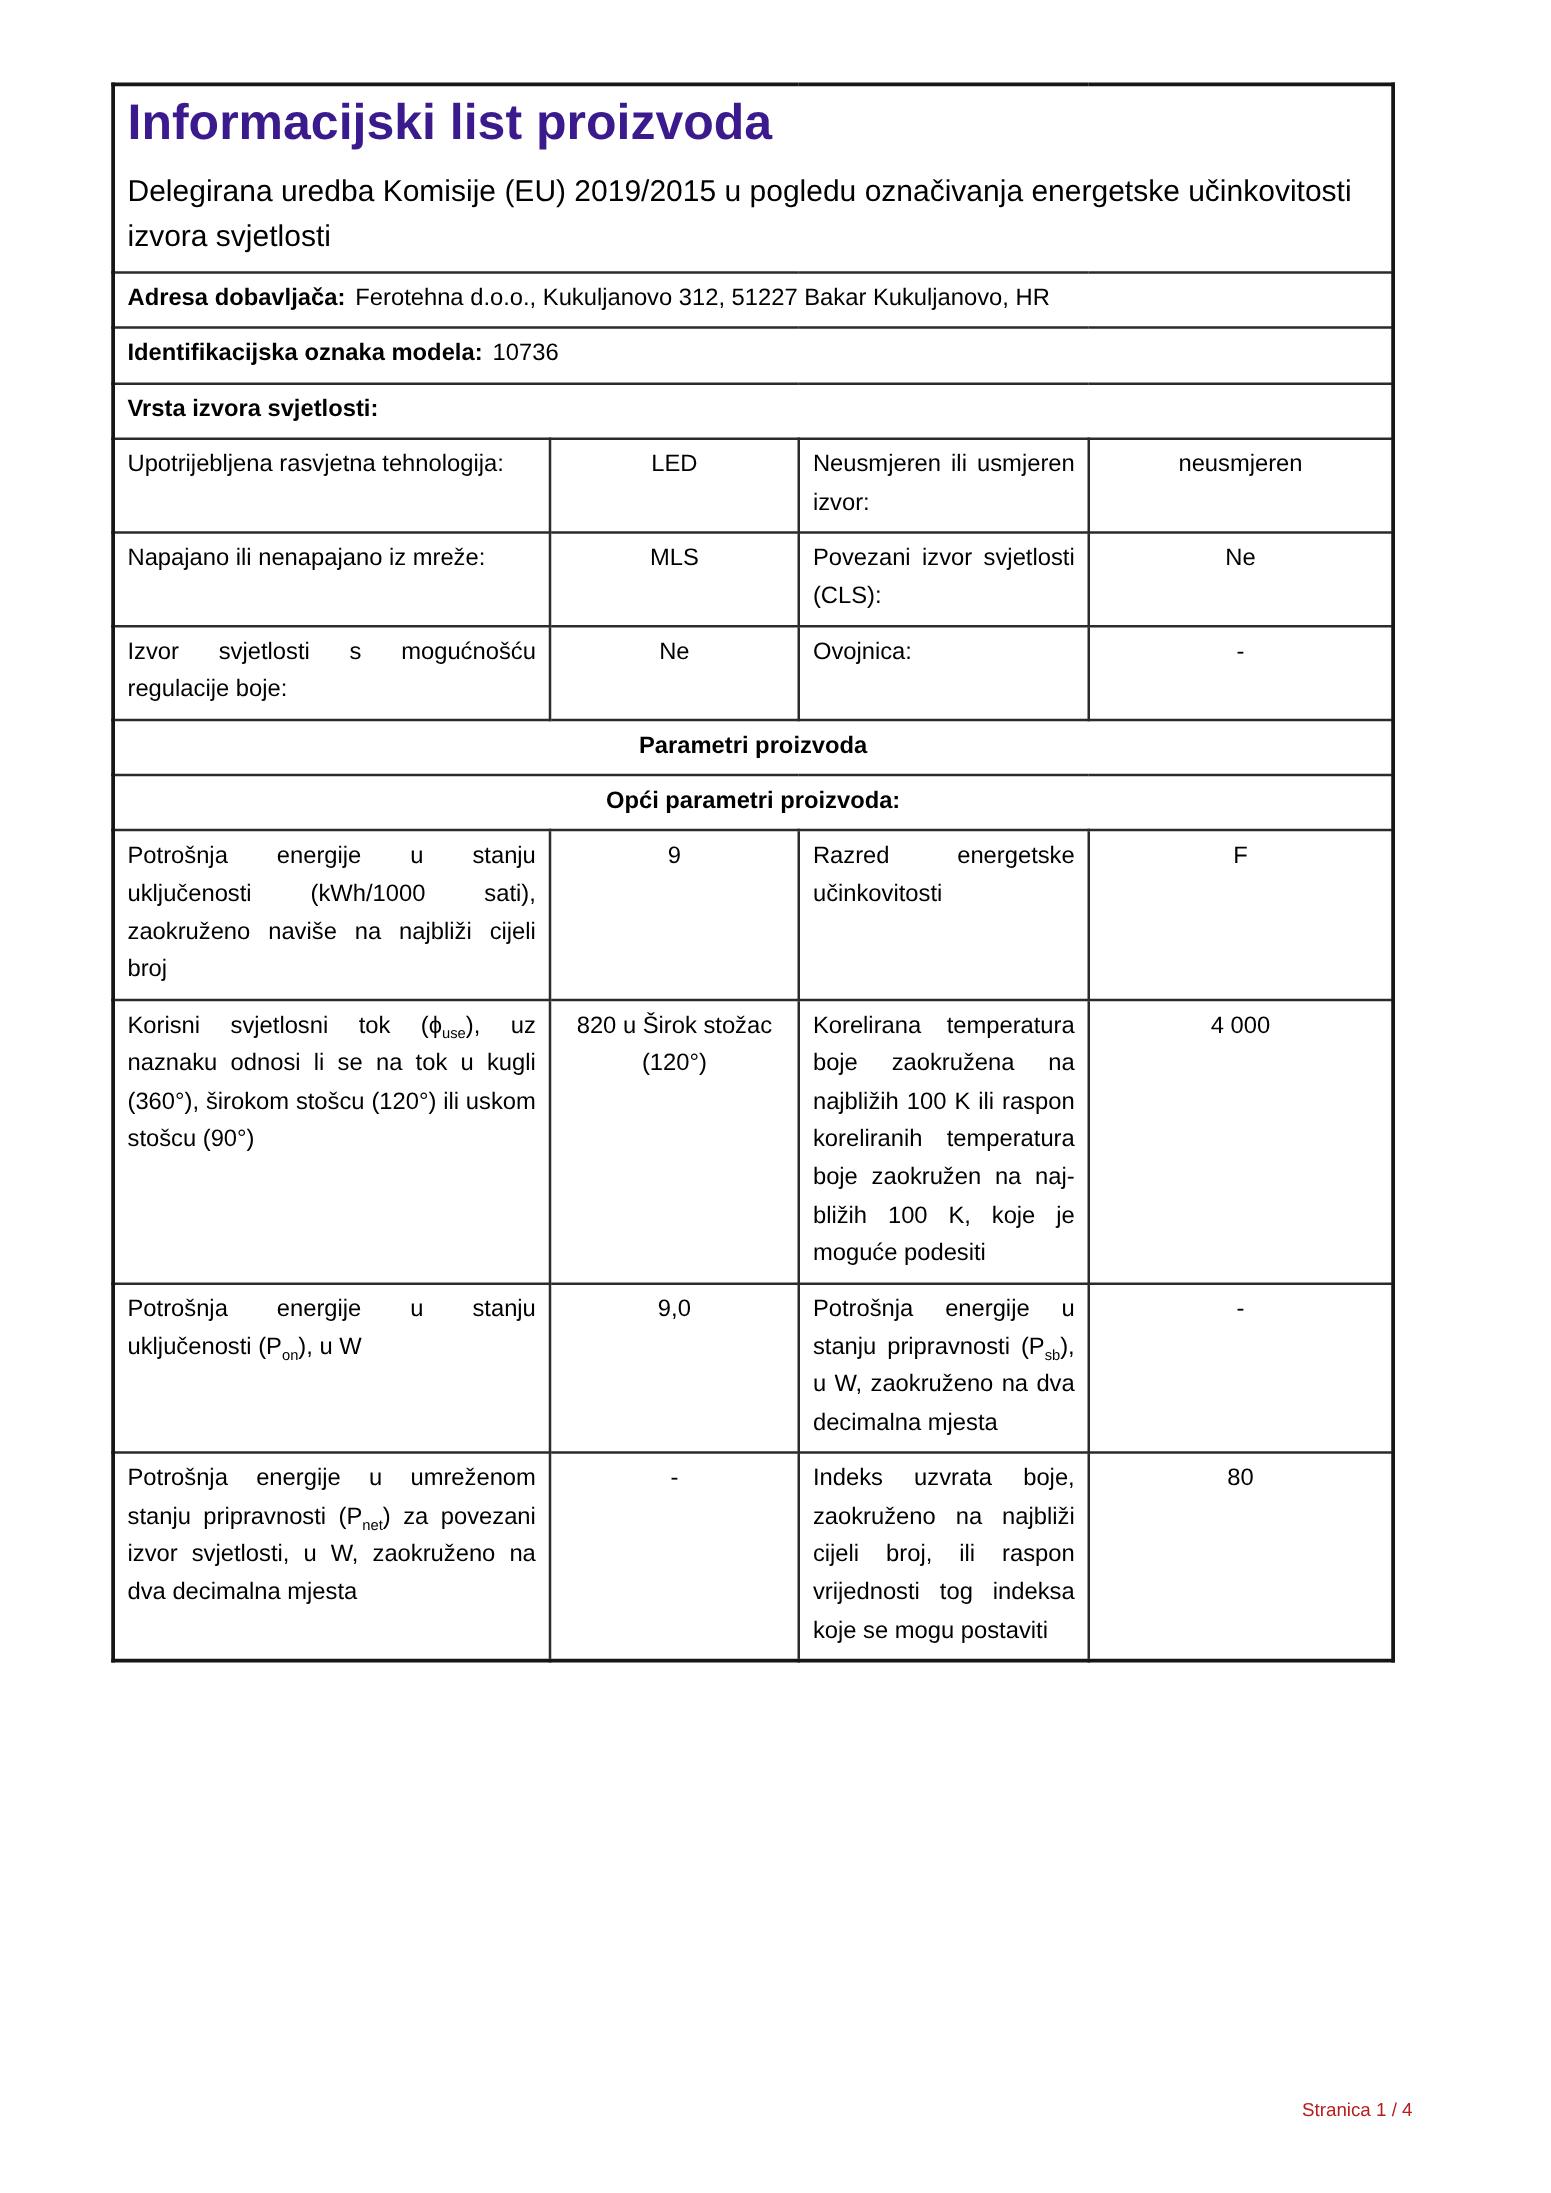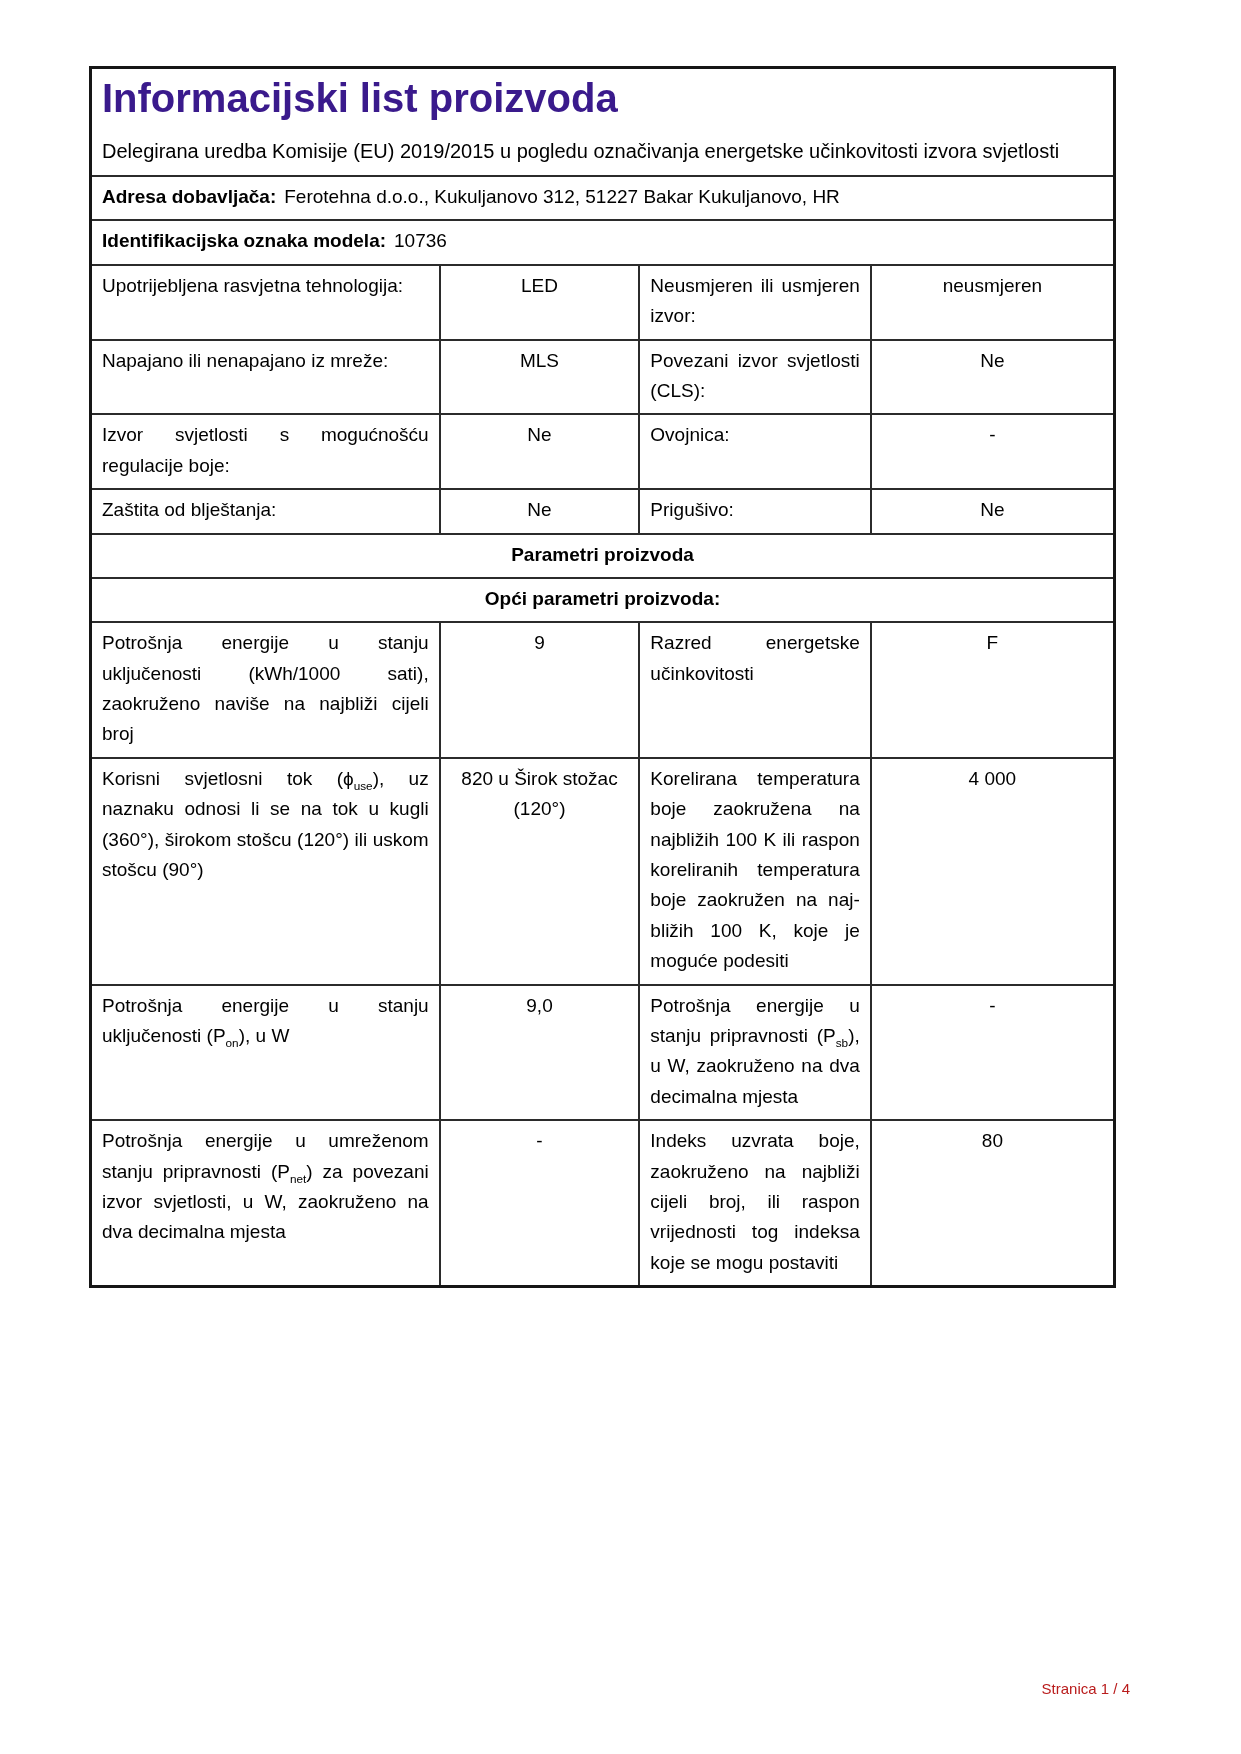--- a/index.html
+++ b/index.html
@@ -31,21 +31,21 @@
   td.title-cell { padding:12px 14px 18px 14px; }
   .doc-title {
     margin:0;
     font-size:40px;
     font-weight:bold;
     line-height:1.2;
     letter-spacing:0;
   }
   .subtitle {
     margin:14px 0 2px 0;
-    font-size:20px;
+    font-size:24px;
     line-height:1.5;
     color:#000;
   }
   td.kv { font-size:20px; padding:8px 12px 10px 12px; line-height:1.3; }
   td.kv .lbl { font-weight:bold; }
   td.kv .val { margin-left:8px; }
   td.param { text-align:justify; text-justify:inter-word; hyphens:manual; }
   td.value { text-align:center; }
   td.section { text-align:center; font-weight:bold; padding-top:4px; padding-bottom:6px; }
   td.colhead { padding-top:4px; padding-bottom:6px; }
@@ -86,20 +86,25 @@
         <span class="lbl">Adresa dobavljača:</span><span class="val">Ferotehna d.o.o., Kukuljanovo 312, 51227 Bakar Kukuljanovo, HR</span>
       </td>
     </tr>
 
     <tr>
       <td colspan="4" class="kv">
         <span class="lbl">Identifikacijska oznaka modela:</span><span class="val">10736</span>
       </td>
     </tr>
 
+    <tr>
+      <td colspan="4" class="kv">
+        <span class="lbl">Vrsta izvora svjetlosti:</span>
+      </td>
+    </tr>
 
     <tr>
       <td class="param">Upotrijebljena rasvjetna tehno­logija:</td>
       <td class="value">LED</td>
       <td class="param">Neusmjeren ili us­mjeren izvor:</td>
       <td class="value">neusmjeren</td>
     </tr>
 
 
     <tr>
@@ -110,26 +115,20 @@
     </tr>
 
     <tr>
       <td class="param">Izvor svjetlosti s mogućnošću regulacije boje:</td>
       <td class="value">Ne</td>
       <td class="param">Ovojnica:</td>
       <td class="value">-</td>
     </tr>
 
 
-    <tr>
-      <td class="param">Zaštita od blještanja:</td>
-      <td class="value">Ne</td>
-      <td class="param">Prigušivo:</td>
-      <td class="value">Ne</td>
-    </tr>
 
     <tr>
       <td colspan="4" class="section">Parametri proizvoda</td>
     </tr>
 
 
     <tr>
       <td colspan="4" class="section">Opći parametri proizvoda:</td>
     </tr>
 

